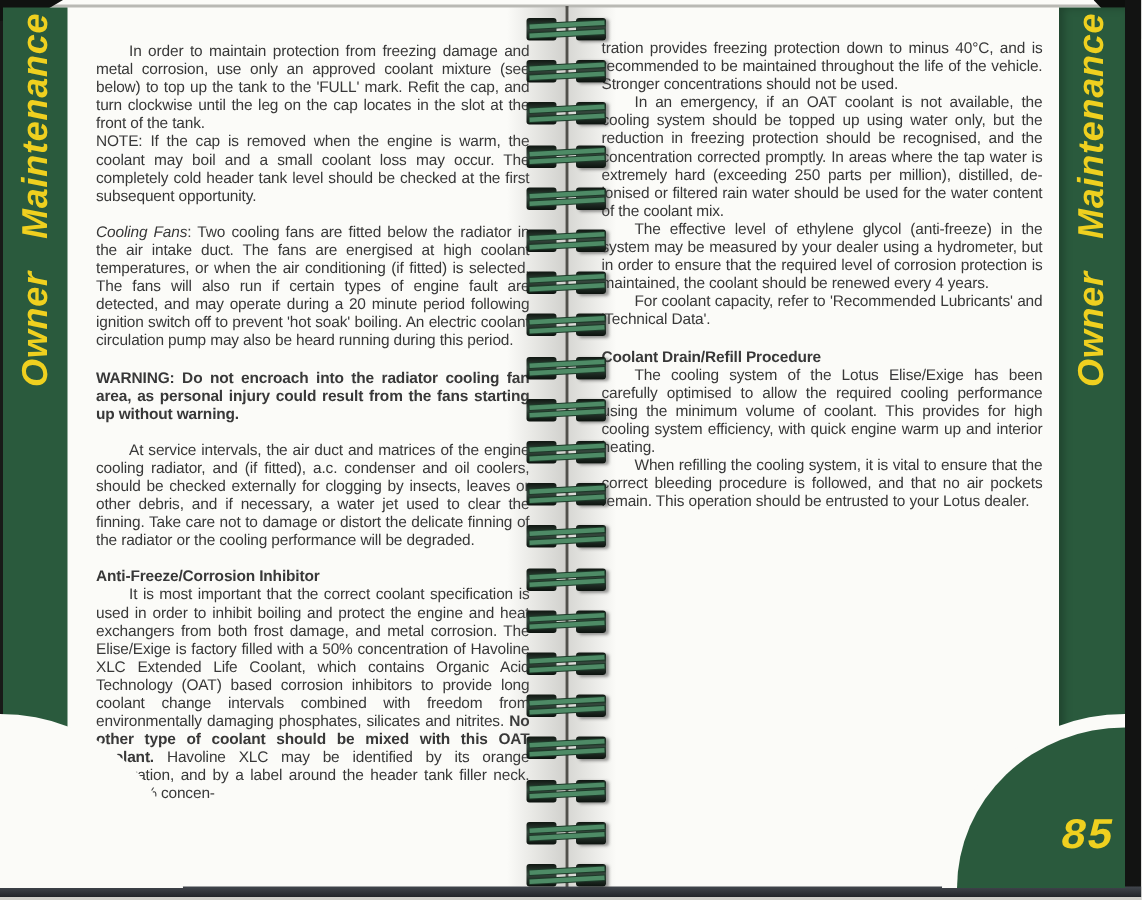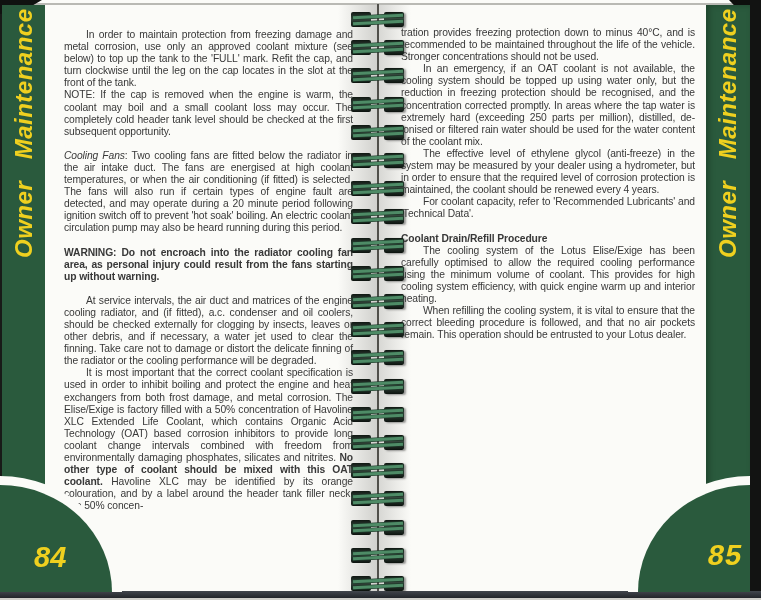--- a/index.html
+++ b/index.html
@@ -90,27 +90,25 @@
   <div class="tab tab-left">
     <span class="tab-label">Owner   Maintenance</span>
   </div>
 
   <div class="textcol textcol-left">
     <p class="indent">In order to maintain protection from freezing damage and metal corrosion, use only an approved coolant mixture (see below) to top up the tank to the 'FULL' mark.  Refit the cap, and turn clockwise until the leg on the cap locates in the slot at the front of the tank.</p>
     <p>NOTE:  If the cap is removed when the engine is warm, the coolant may boil and a small coolant loss may occur.  The completely cold header tank level should be checked at the first subsequent opportunity.</p>
     <p class="gap"><i>Cooling Fans</i><span>: Two cooling fans are fitted below the radiator in the air intake duct.  The fans are energised at high coolant temperatures, or when the air conditioning (if fitted) is selected. The fans will also run if certain types of engine fault are detected, and may operate during a 20 minute period following ignition switch off to prevent 'hot soak' boiling. An electric coolant circulation pump may also be heard running during this period.</span></p>
     <p class="gap bold">WARNING:  Do not encroach into the radiator cooling fan area, as personal injury could result from the fans starting up without warning.</p>
     <p class="gap indent">At service intervals, the air duct and matrices of the engine cooling radiator, and (if fitted), a.c. condenser and oil coolers, should be checked externally for clogging by insects, leaves or other debris, and if necessary, a water jet used to clear the finning.  Take care not to damage or distort the delicate finning of the radiator or the cooling performance will be degraded.</p>
+    <h3 class="gap">Anti-Freeze/Corrosion Inhibitor</h3>
     <p class="indent"><span>It is most important that the correct coolant specification is used in order to inhibit boiling and protect the engine and heat exchangers from both frost damage, and metal corrosion.  The Elise/Exige is factory filled with a 50% concentration of Havoline XLC Extended Life Coolant, which contains Organic Acid Technology (OAT) based corrosion inhibitors to provide long coolant change intervals combined with freedom from environmentally damaging phosphates, silicates and nitrites.  </span><b>No other type of coolant should be mixed with this OAT coolant.</b><span> Havoline XLC may be identified by its orange colouration, and by a label around the header tank filler neck.  The 50% concen-</span></p>
   </div>
 
   <div class="corner-disc disc-white-l"></div>
-  <div class="corner-disc disc-green-l">
-    <span class="pagenum pagenum-left">84</span>
-  </div>
 
   <div class="tab tab-right">
     <span class="tab-label">Owner   Maintenance</span>
   </div>
 
   <div class="textcol textcol-right">
     <p>tration provides freezing protection down to minus 40°C, and is recommended to be maintained throughout the life of the vehicle.  Stronger concentrations should not be used.</p>
     <p class="indent">In an emergency, if an OAT coolant is not available, the cooling system should be topped up using water only, but the reduction in freezing protection should be recognised, and the concentration corrected promptly.  In areas where the tap water is extremely hard (exceeding 250 parts per million), distilled, de-ionised or filtered rain water should be used for the water content of the coolant mix.</p>
     <p class="indent">The effective level of ethylene glycol (anti-freeze) in the system may be measured by your dealer using a hydrometer, but in order to ensure that the required level of corrosion protection is maintained, the coolant should be renewed every 4 years.</p>
     <p class="indent">For coolant capacity, refer to 'Recommended Lubricants' and 'Technical Data'.</p>

